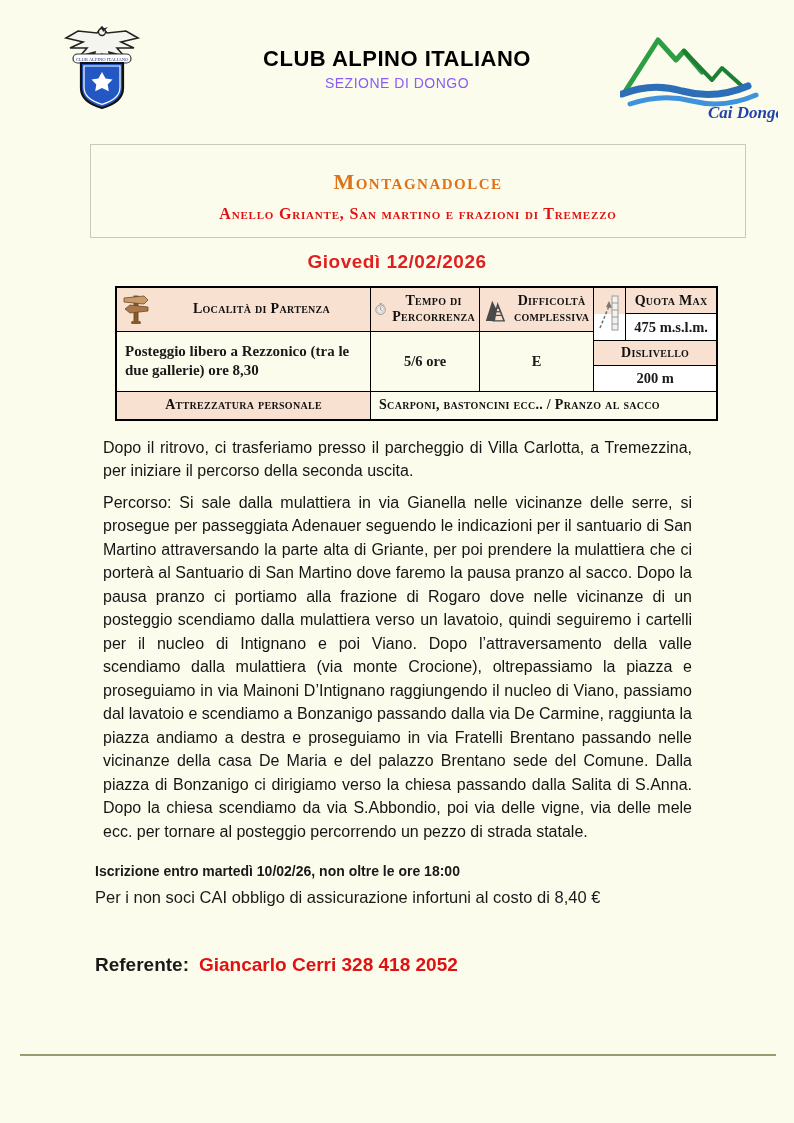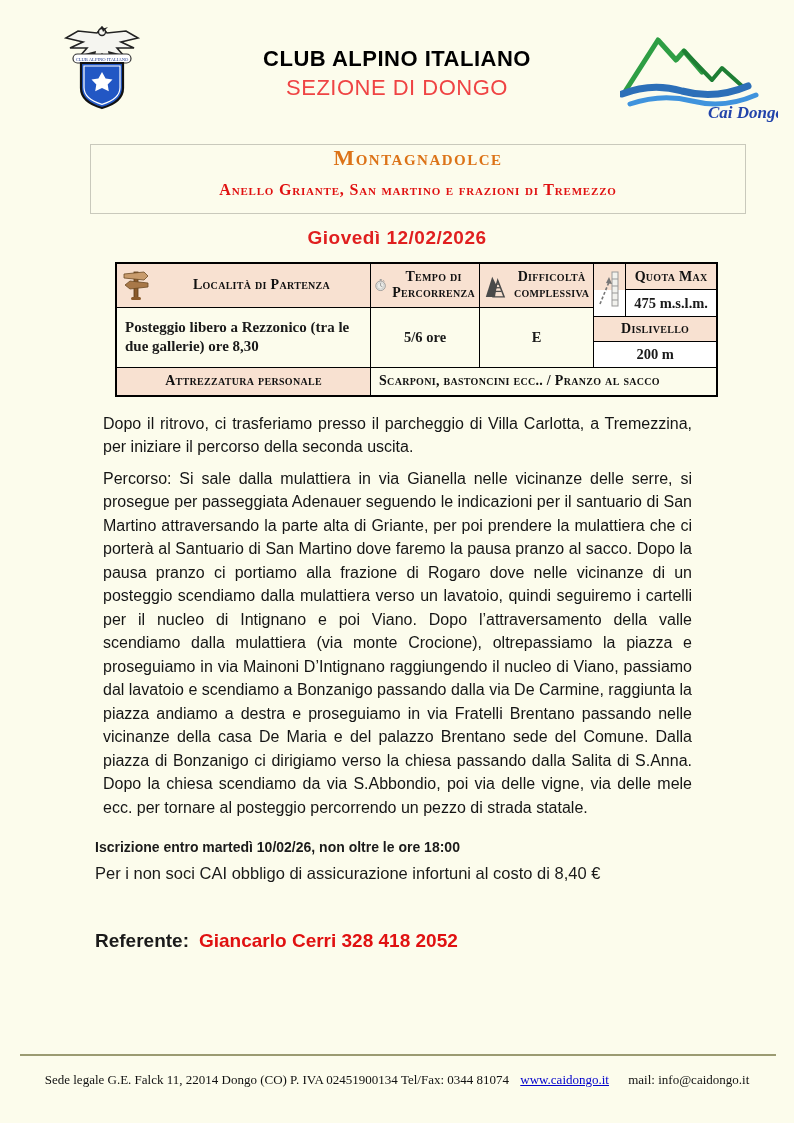--- a/index.html
+++ b/index.html
@@ -8,25 +8,25 @@
     position:relative; width:794px; height:1123px; margin:0 auto;
     background:#FCFCEC; overflow:hidden;
     font-family:"Liberation Sans", sans-serif; color:#1a1a1a;
   }
   
   .hdr { position:relative; height:132px; }
   .hdr-left  { position:absolute; left:62px; top:24px; }
   .hdr-right { position:absolute; left:620px; top:26px; }
   .hdr-center { position:absolute; left:150px; right:150px; top:46px; text-align:center; }
   .org-name { font-size:22px; font-weight:bold; letter-spacing:.5px; color:#000; }
-  .org-section { font-size:22px; color:#ef4444; margin-top:3px; letter-spacing:.5px; }
+  .org-section { font-size:14px; color:#8b5cf6; margin-top:3px; letter-spacing:.5px; }
   
   .title-box {
     margin:12px 48px 0 90px; border:1px solid #C9C9BC; background:#FCFCEC;
-    text-align:center; padding:0 8px 14px 8px;
+    text-align:center; padding:24px 8px 14px 8px;
   }
   .main-title {
     font-family:"Liberation Serif", serif; font-variant:small-caps; font-weight:bold;
     font-size:22px; letter-spacing:1.5px; color:#DC7318;
   }
   .sub-title {
     font-family:"Liberation Serif", serif; font-variant:small-caps; font-weight:bold;
     font-size:16px; letter-spacing:.8px; color:#E01111; margin-top:10px;
   }
   .date-line {
@@ -199,19 +199,14 @@
   </div>
 
   <div class="iscrizione">Iscrizione entro martedì 10/02/26, non oltre le ore 18:00</div>
   <div class="insurance">Per i non soci CAI obbligo di assicurazione infortuni al costo di 8,40 €</div>
 
   <div class="referente">
     <span>Referente:</span><span class="name">Giancarlo Cerri 328 418 2052</span>
   </div>
 
   <div class="foot-rule"></div>
-  <div class="footer">
-    <span>Sede legale G.E. Falck 11, 22014 Dongo (CO)  P. IVA  02451900134 Tel/Fax: 0344 81074</span>
-    <span class="lnk">www.caidongo.it</span>
-    <span class="aft">mail: info@caidongo.it</span>
-  </div>
 
 </div>
 
 </body></html>

